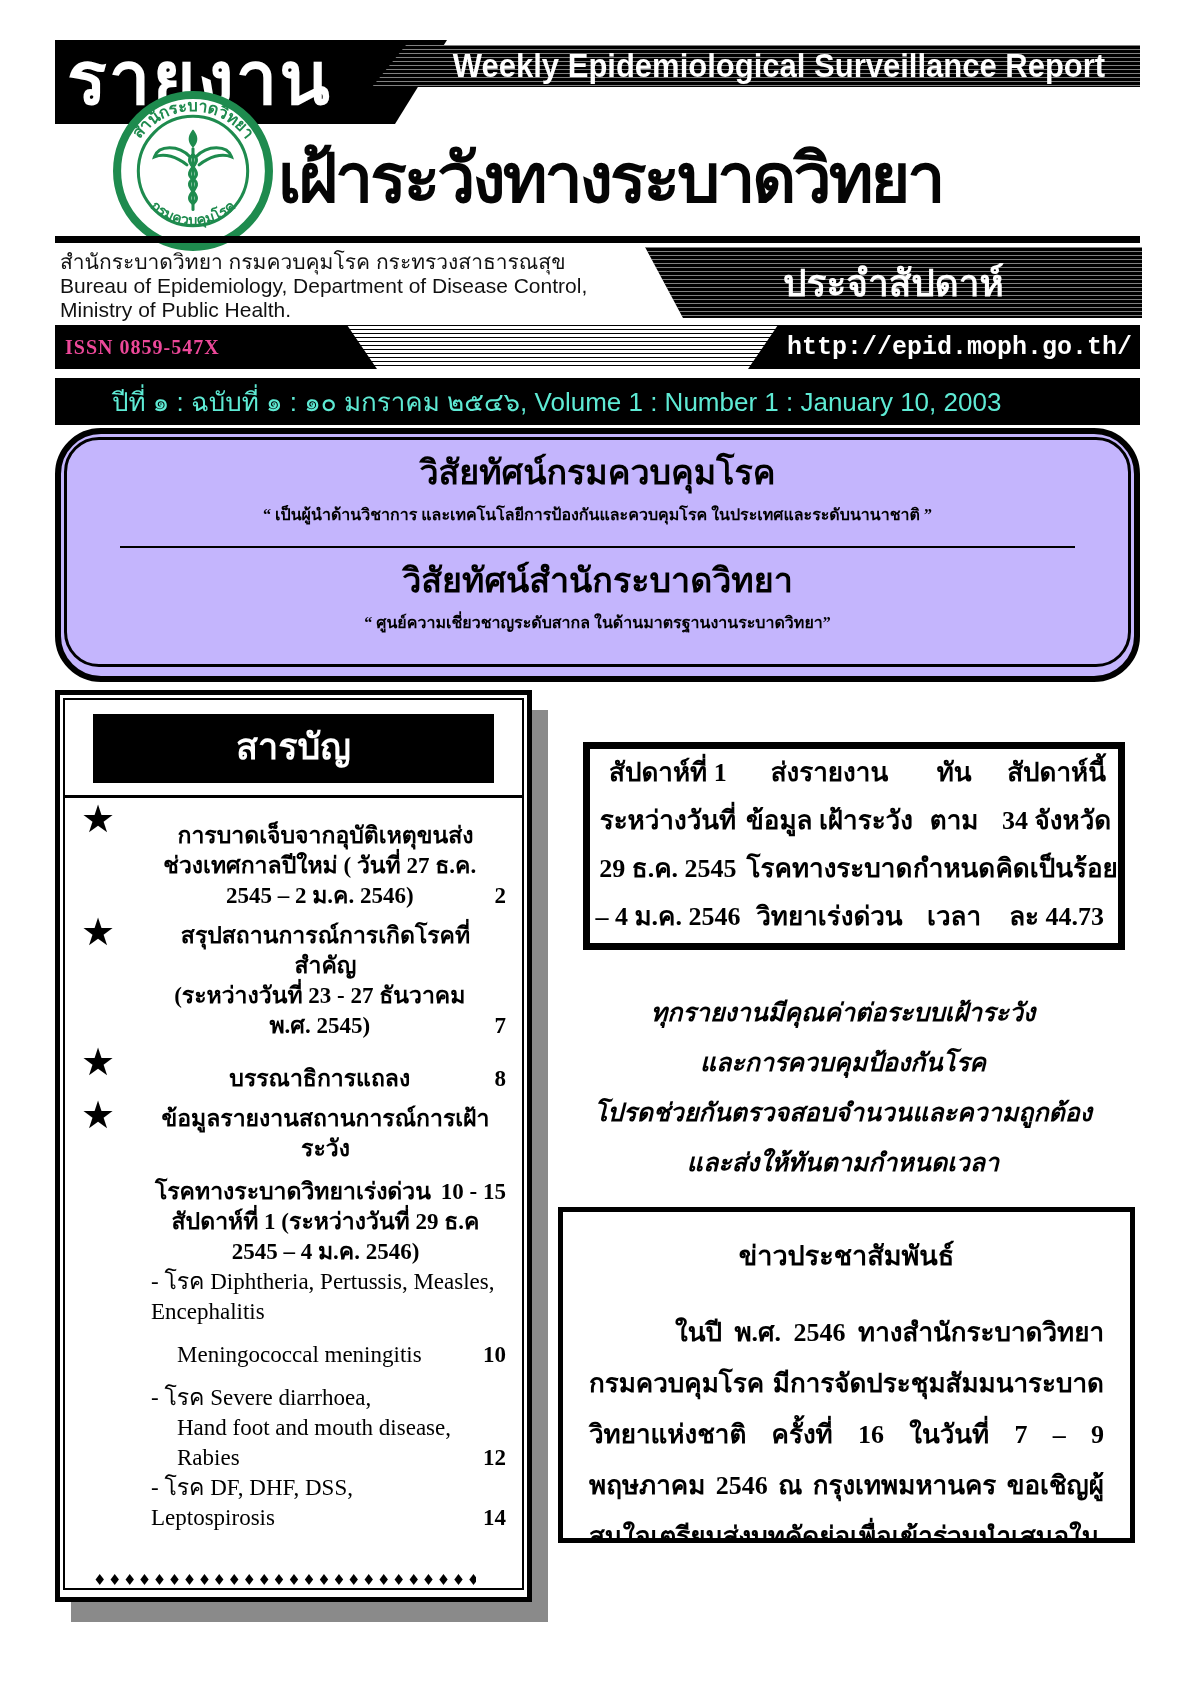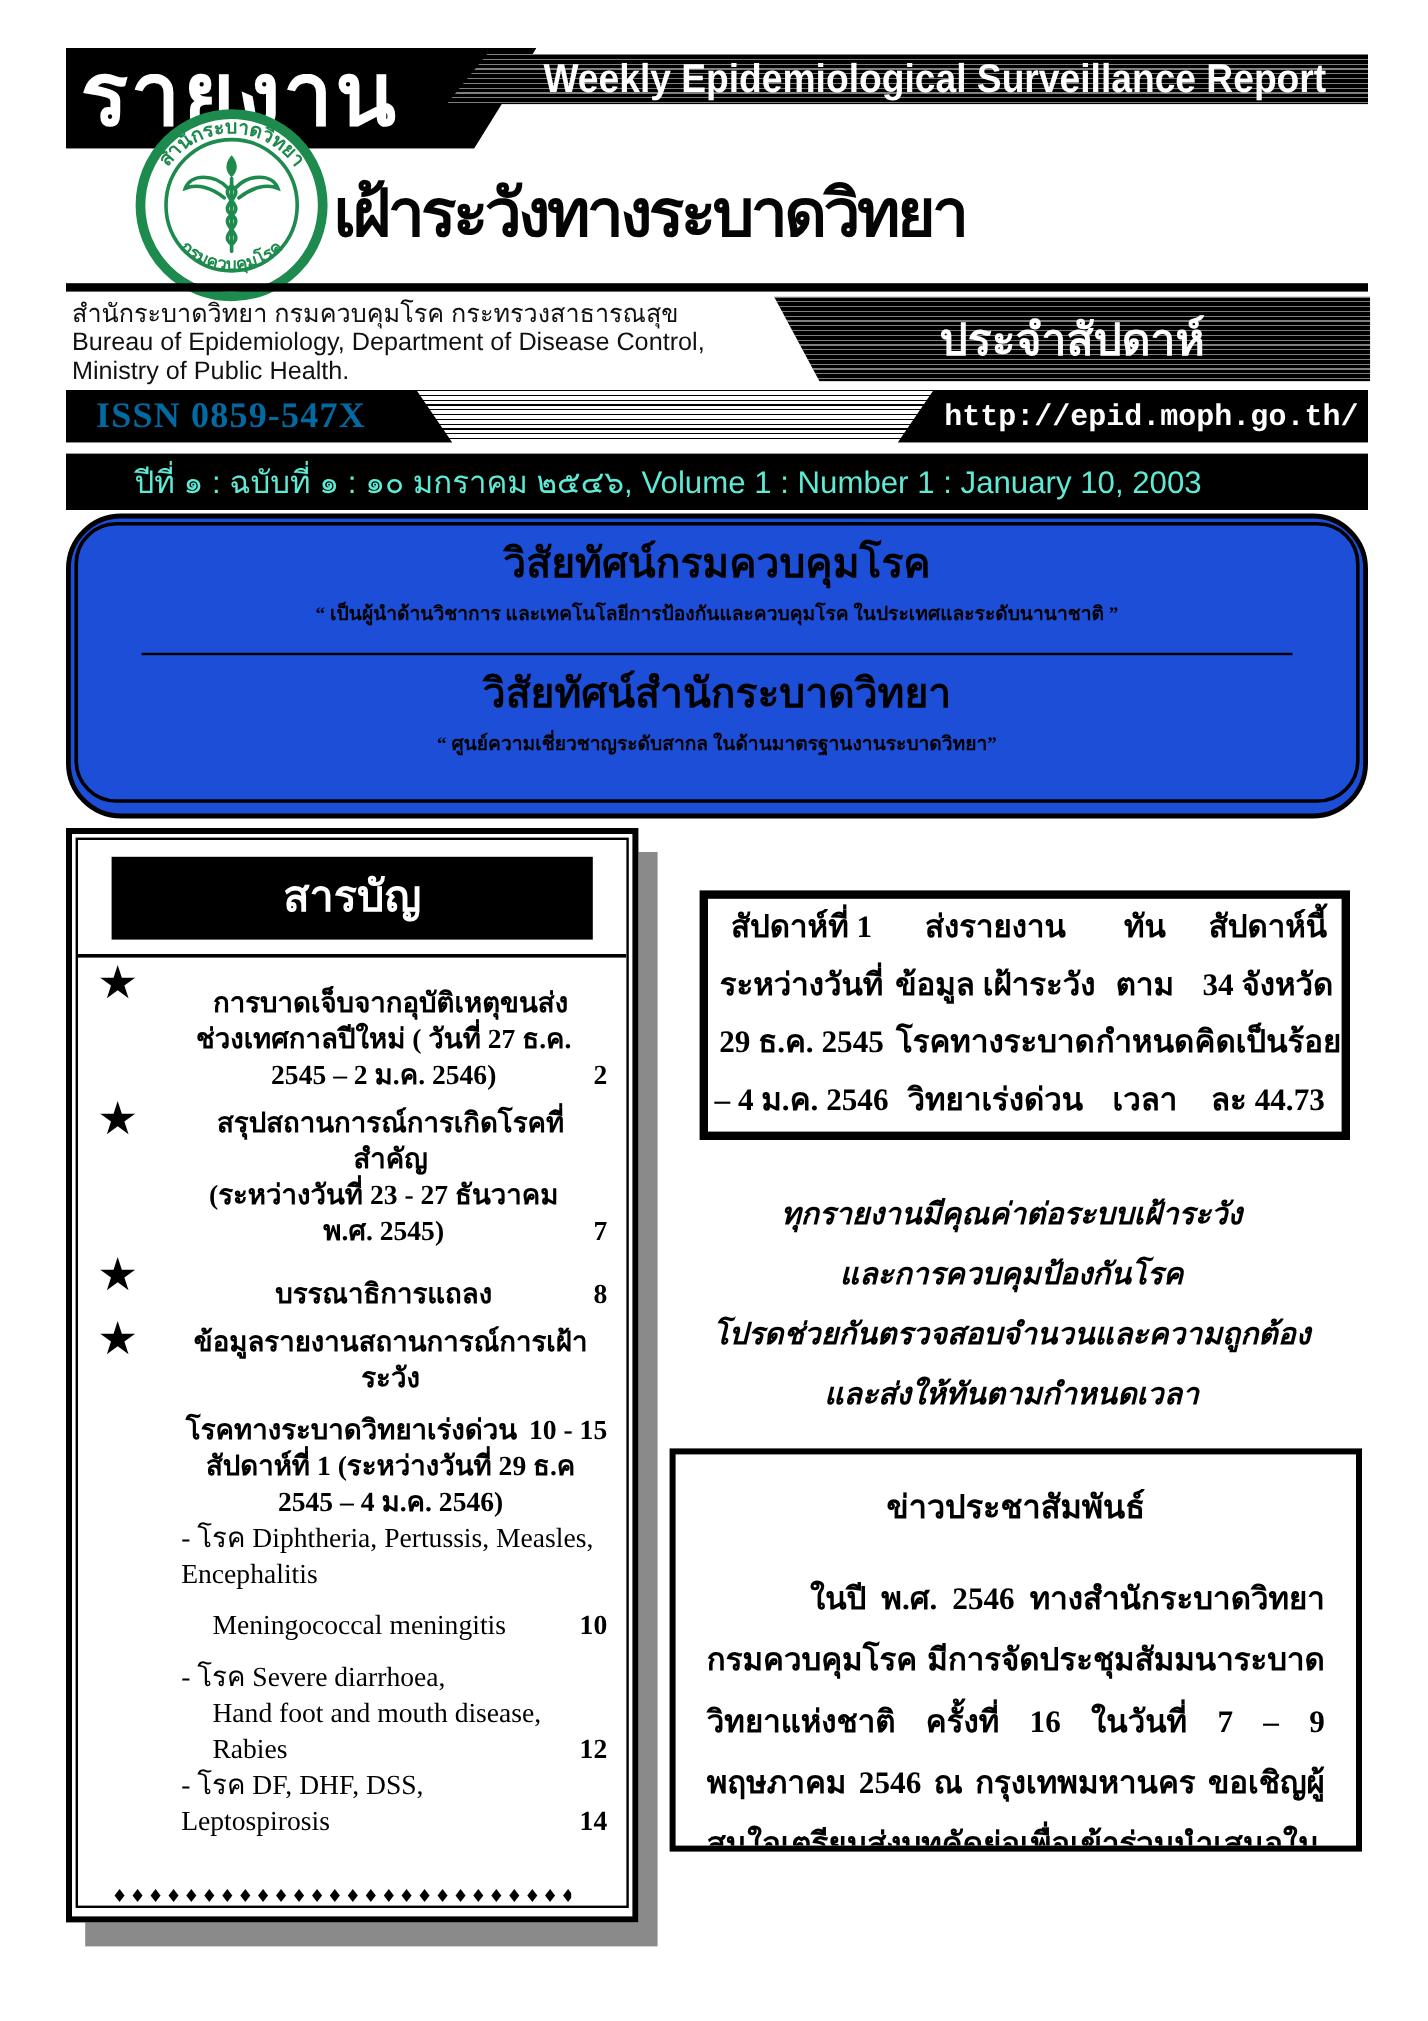--- a/index.html
+++ b/index.html
@@ -14,49 +14,49 @@
            font-weight:800;font-size:74px;line-height:70px;padding:0 10px 6px 12px;letter-spacing:2px;}
   .weekly-banner{position:absolute;left:372px;top:45px;width:768px;height:42px;background:#000;
            background-image:repeating-linear-gradient(to bottom,rgba(255,255,255,.5) 0 1px,transparent 1px 4px);
            clip-path:polygon(34px 0,100% 0,100% 100%,0 100%);
            display:flex;align-items:center;justify-content:center;}
   .weekly-banner span{color:#fff;font-family:"Liberation Sans","DejaVu Sans",sans-serif;
            font-weight:700;font-size:31px;letter-spacing:0;transform:scaleY(1.08);padding-left:46px;white-space:nowrap;}
   .logo{position:absolute;left:112px;top:90px;width:162px;height:162px;}
   .main-title{position:absolute;left:278px;top:126px;width:866px;height:110px;
            font-family:"Liberation Sans","DejaVu Sans",sans-serif;font-weight:800;
-           font-size:55px;line-height:104px;letter-spacing:-3px;white-space:nowrap;color:#050505;}
+           font-size:68px;line-height:104px;letter-spacing:-3px;white-space:nowrap;color:#050505;}
   .head-rule{position:absolute;left:55px;top:236px;width:1085px;height:7px;background:#000;}
   .org-block{position:absolute;left:60px;top:250px;width:560px;
            font-family:"Liberation Sans","DejaVu Sans",sans-serif;font-size:21px;line-height:24px;color:#111;}
   .weekly-thai{position:absolute;left:645px;top:247px;width:497px;height:71px;background:#000;
            background-image:repeating-linear-gradient(to bottom,rgba(255,255,255,.5) 0 1px,transparent 1px 4px);
            clip-path:polygon(0 0,100% 0,100% 100%,38px 100%);
            display:flex;align-items:center;justify-content:center;}
   .weekly-thai span{color:#fff;font-family:"Liberation Sans","DejaVu Sans",sans-serif;
            font-weight:700;font-size:37px;white-space:nowrap;}
   .issn-bar{position:absolute;left:55px;top:325px;width:1085px;height:44px;background:#fff;
            background-image:repeating-linear-gradient(to bottom,#000 0 1px,#fff 1px 4px);}
   .issn-left{position:absolute;left:0;top:0;width:322px;height:100%;background:#000;
            clip-path:polygon(0 0,calc(100% - 30px) 0,100% 100%,0 100%);
            display:flex;align-items:center;}
-  .issn-left span{color:#0369a1;font-weight:700;font-size:30px;padding-left:25px;letter-spacing:1px;}
+  .issn-left span{color:#ec4899;font-weight:700;font-size:20px;padding-left:10px;letter-spacing:1px;}
   .issn-right{position:absolute;right:0;top:0;width:392px;height:100%;background:#000;
            clip-path:polygon(30px 0,100% 0,100% 100%,0 100%);
            display:flex;align-items:center;justify-content:flex-end;}
   .issn-right span{color:#fff;font-family:"Liberation Mono","DejaVu Sans Mono",monospace;
            font-weight:700;font-size:25px;padding-right:8px;white-space:nowrap;}
   .volume-bar{position:absolute;left:55px;top:378px;width:1085px;height:47px;background:#000;
            display:flex;align-items:center;}
   .volume-bar span{color:#5eead4;font-family:"Liberation Sans","DejaVu Sans",sans-serif;
            font-size:26px;font-weight:500;padding-left:57px;white-space:nowrap;}
 
   
   .vision-outer{position:absolute;left:55px;top:428px;width:1085px;height:254px;
-           border:4px solid #000000;border-radius:46px;box-sizing:border-box;background:#1d4ed8;}
+           border:6px solid #000000;border-radius:46px;box-sizing:border-box;background:#c4b5fd;}
   .vision-inner{border:3px solid #000;border-radius:35px;margin:3px;height:calc(100% - 12px);
            box-sizing:border-box;text-align:center;overflow:hidden;}
   .vision-title{font-size:34px;font-weight:700;margin-top:12px;line-height:42px;}
   .vision-quote{font-size:16px;font-weight:700;margin-top:6px;line-height:30px;}
   .vision-divider{width:90%;height:0;border-top:2px solid #000;margin:16px auto 12px;}
 
   
   .toc-outer{position:absolute;left:55px;top:690px;width:477px;height:912px;border:5px solid #000;
            box-sizing:border-box;background:#fff;box-shadow:16px 20px 0 #8a8a8a;}
   .toc-inner{border:2px solid #000;margin:3px;height:calc(100% - 10px);box-sizing:border-box;

